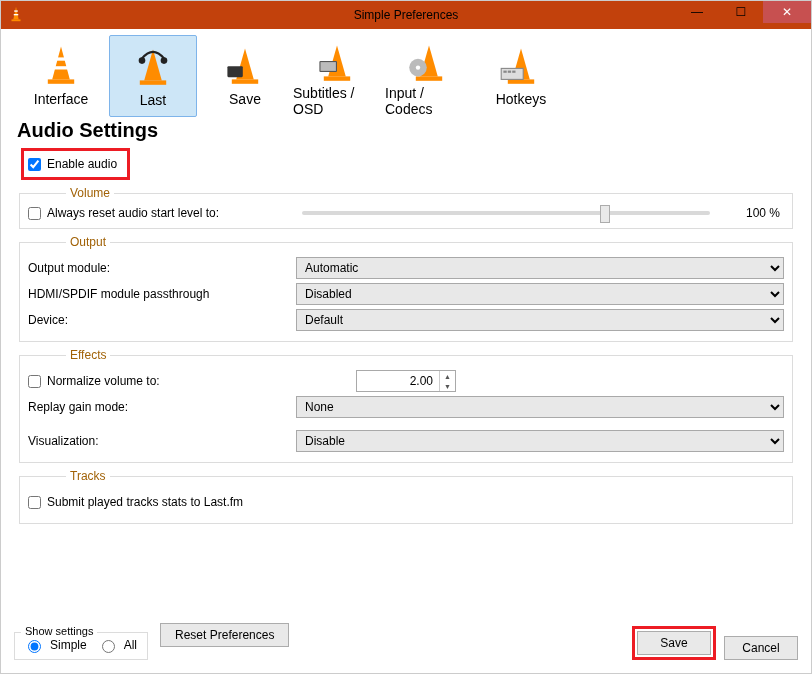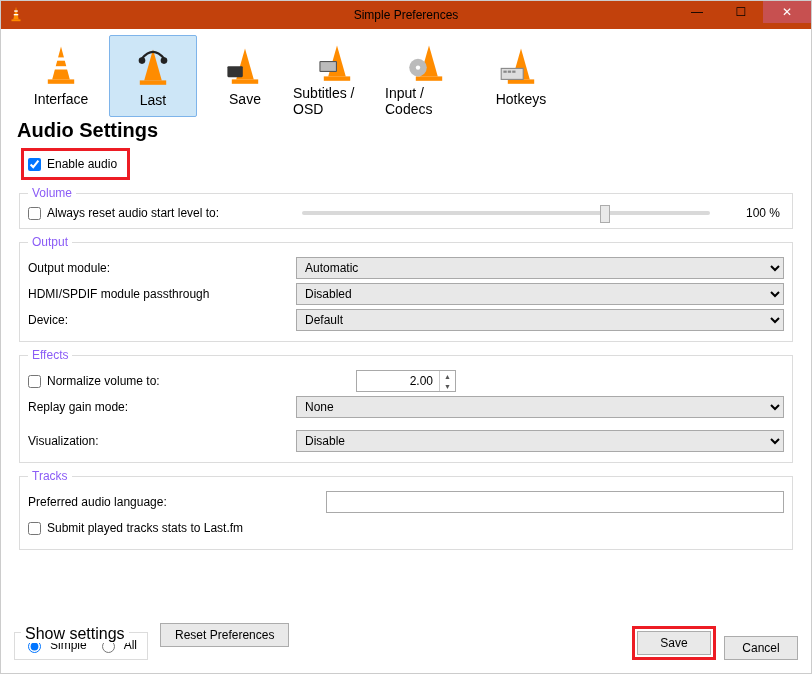--- a/index.html
+++ b/index.html
@@ -100,21 +100,22 @@
     margin: 0;
   }
   fieldset {
     border: 1px solid #dcdcdc;
     margin: 6px 6px;
     padding: 6px 8px 8px 8px;
   }
   legend {
     font-size: 12px;
     padding: 0 4px;
-    color: #8b5cf6;
+    color: #a16207;
+    margin-left: 38px;
   }
   .form-row {
     display: flex;
     align-items: center;
     min-height: 26px;
     gap: 8px;
   }
   .form-label {
     width: 260px;
     flex-shrink: 0;
@@ -195,21 +196,21 @@
   .show-settings {
     border: 1px solid #dcdcdc;
     padding: 4px 10px 6px 8px;
     position: relative;
   }
   .show-settings .legend2 {
     position: absolute;
     top: -8px; left: 6px;
     background: #fff;
     padding: 0 4px;
-    font-size: 16px;
+    font-size: 11px;
   }
   .radio-row {
     display: flex;
     align-items: center;
     gap: 10px;
   }
   .btn {
     height: 24px;
     border: 1px solid #acacac;
     background: #e9e9e9;
@@ -396,24 +397,20 @@
       <select class="combo">
         <option>Disable</option>
       </select>
     </div>
   </fieldset>
 
   
   <fieldset>
     <legend>Tracks</legend>
     <div class="form-row">
-      <div class="form-label" style="width:290px">Preferred audio language:</div>
-      <input type="text" class="textin" value="" style="">
-    </div>
-    <div class="form-row">
       <label class="checkbox-row">
         <input type="checkbox" style="">
         <span>Submit played tracks stats to Last.fm</span>
       </label>
     </div>
   </fieldset>
 
 </div>
 
 <div class="bottom-bar">

